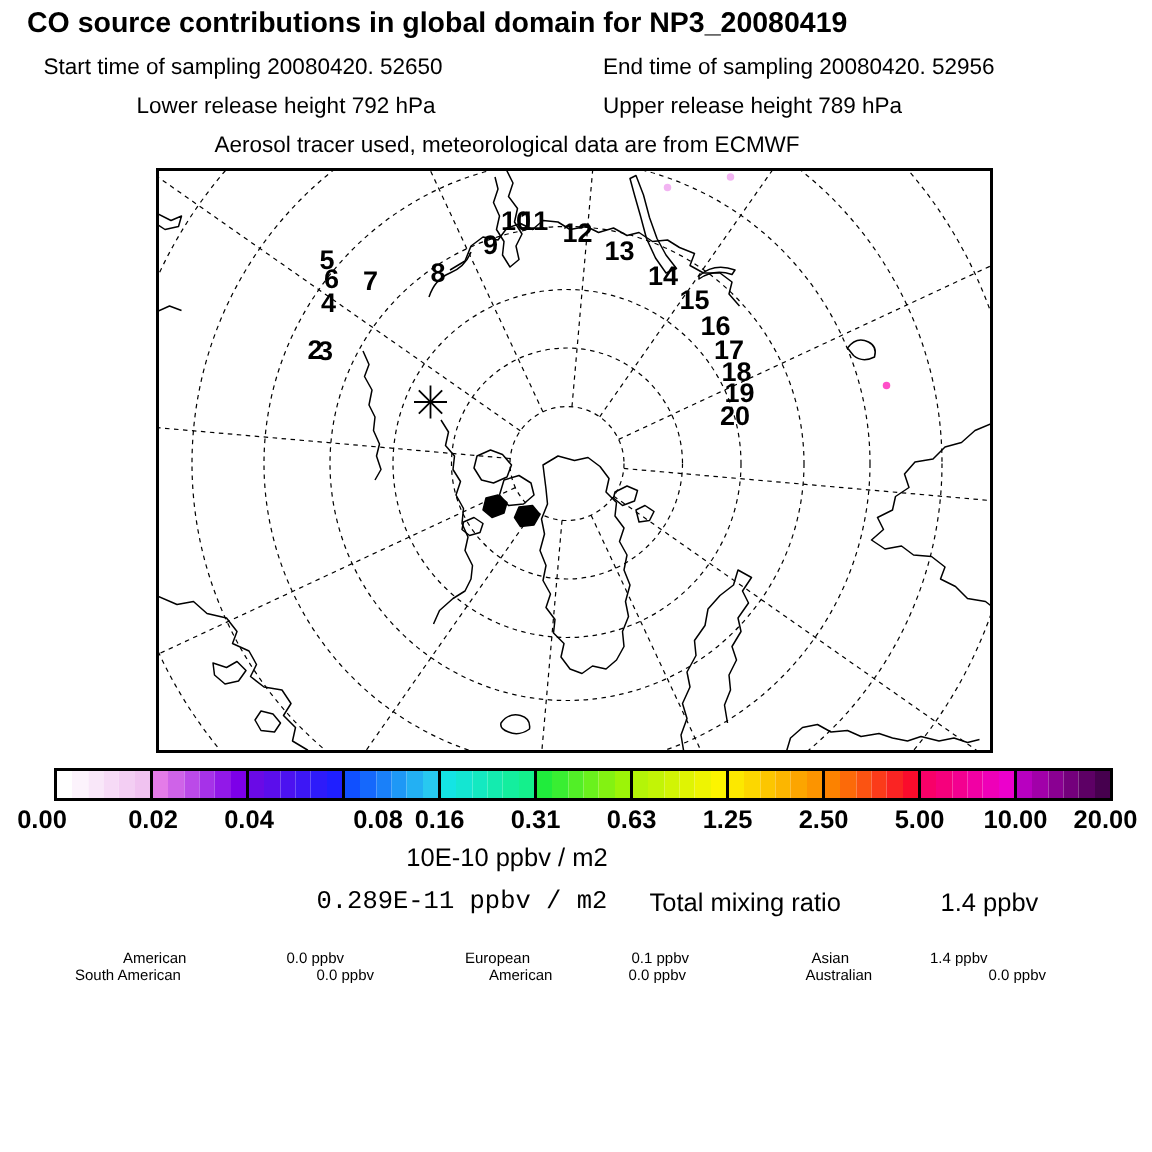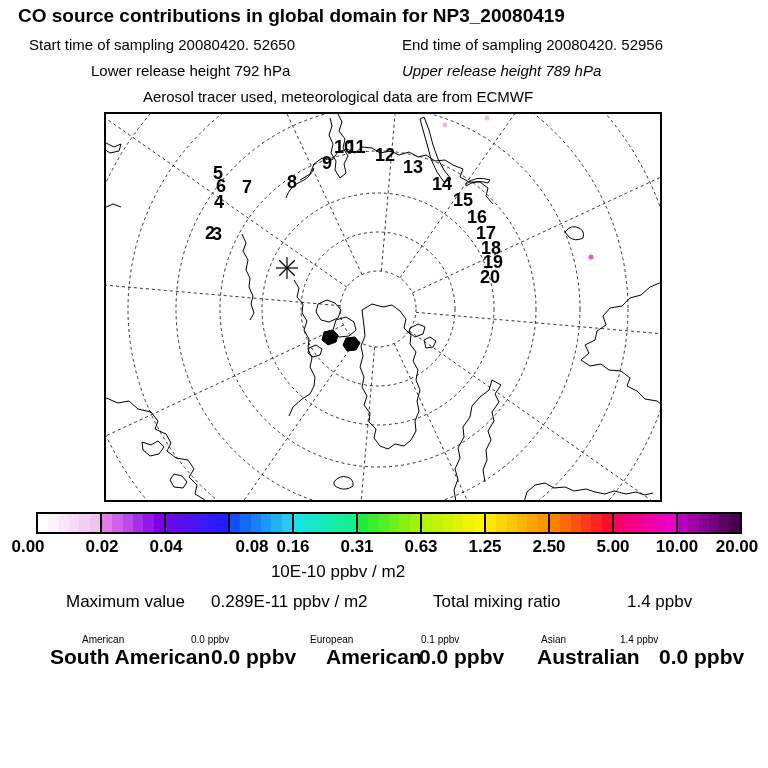--- a/index.html
+++ b/index.html
@@ -14,32 +14,32 @@
   .cb-seg{flex:1;display:flex;border-left:2px solid #000;}
   .cb-seg:first-child{border-left:none;}
   .cb-cell{flex:1;}
   .tickrow{left:0;top:537px;width:768px;height:22px;}
   .tickrow span{position:absolute;transform:translateX(-50%);font-size:17px;font-weight:bold;}
   .units{top:562px;font-size:17px;}
   .stats-row{left:0;width:768px;height:20px;}
   .stats-row span{position:absolute;white-space:nowrap;}
   .row1{top:592px;font-size:17px;}
   .row2{top:634px;font-size:10px;}
-  .row3{top:645px;font-size:21px;font-weight:bold;}
+  .row3{top:645px;font-size:10px;}
 </style>
 </head>
 <body>
 
 <div class="abs title">CO  source contributions in global domain for NP3_20080419</div>
 
 <div class="abs hl" style="left:29px;top:36px;">Start time of sampling 20080420. 52650</div>
 <div class="abs hl" style="left:402px;top:36px;">End time of sampling 20080420. 52956</div>
 
 <div class="abs hl" style="left:91px;top:62px;">Lower release height  792 hPa</div>
-<div class="abs hl" style="left:402px;top:62px;font-style:italic;">Upper release height  789 hPa</div>
+<div class="abs hl" style="left:402px;top:62px;">Upper release height  789 hPa</div>
 
 <div class="abs hl center-line" style="top:88px;">Aerosol tracer used, meteorological data are from ECMWF</div>
 
 <div class="abs map-box">
   <svg width="558" height="390" viewBox="0 0 558 390" xmlns="http://www.w3.org/2000/svg">
 
     <g stroke="#000" stroke-width="0.8" fill="none" stroke-dasharray="3,3" id="grat">
         <circle cx="274" cy="197" r="38"></circle>
         <circle cx="274" cy="197" r="77"></circle>
         <circle cx="274" cy="197" r="116"></circle>
@@ -241,22 +241,21 @@
     <span style="left: 421px;">0.63</span>
     <span style="left: 485px;">1.25</span>
     <span style="left: 549px;">2.50</span>
     <span style="left: 613px;">5.00</span>
     <span style="left: 677px;">10.00</span>
     <span style="left: 737px;">20.00</span>
   </div>
 <div class="abs hl center-line units">10E-10 ppbv / m2</div>
 
 <div class="abs stats-row row1" id="row1">
-    <span style="left: 66px;">Maximum value</span>
-    <span style="left: 211px;">0.289E-11 ppbv / m2</span>
+    <span style="left: 211px; font-family: Liberation Mono, monospace;">0.289E-11 ppbv / m2</span>
     <span style="left: 433px;">Total mixing ratio</span>
     <span style="left: 627px;">1.4 ppbv</span>
   </div>
 <div class="abs stats-row row2" id="row2">
     <span style="left: 82px;">American</span>
     <span style="left: 191px;">0.0 ppbv</span>
     <span style="left: 310px;">European</span>
     <span style="left: 421px;">0.1 ppbv</span>
     <span style="left: 541px;">Asian</span>
     <span style="left: 620px;">1.4 ppbv</span>

